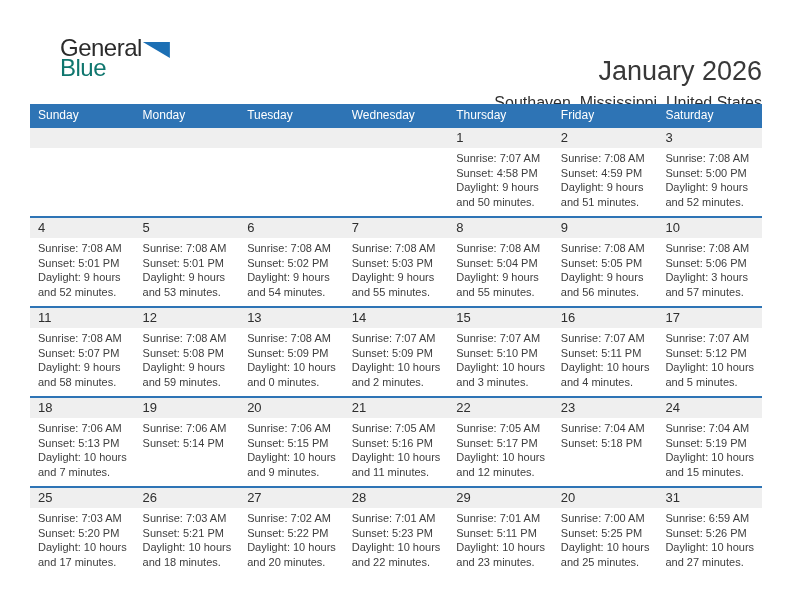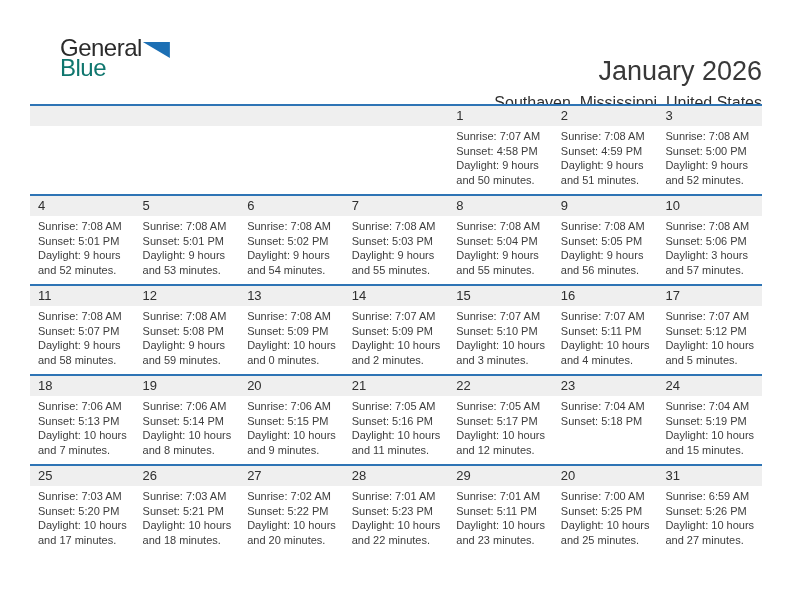--- a/index.html
+++ b/index.html
@@ -46,20 +46,29 @@
     </div>
     <div class="logo-blue">Blue</div>
   </div>
 
   <div class="title-block">
     <div class="page-title">January 2026</div>
     <div class="page-subtitle">Southaven, Mississippi, United States</div>
   </div>
 
   <div class="calendar">
+    <div class="weekday-row">
+      <div class="weekday-cell">Sunday</div>
+      <div class="weekday-cell">Monday</div>
+      <div class="weekday-cell">Tuesday</div>
+      <div class="weekday-cell">Wednesday</div>
+      <div class="weekday-cell">Thursday</div>
+      <div class="weekday-cell">Friday</div>
+      <div class="weekday-cell">Saturday</div>
+    </div>
     <div>
         <div class="week-row">
           <div class="day-cell">
     <div class="day-num"></div>
     <div class="cell-text">
       <div></div>
       <div></div>
       <div></div>
     </div>
   </div>
@@ -235,21 +244,20 @@
       <div>Sunrise: 7:06 AM</div>
       <div>Sunset: 5:13 PM</div>
       <div>Daylight: 10 hours and 7 minutes.</div>
     </div>
   </div>
           <div class="day-cell">
     <div class="day-num">19</div>
     <div class="cell-text">
       <div>Sunrise: 7:06 AM</div>
       <div>Sunset: 5:14 PM</div>
-      <div>Daylight: 10 hours and 8 minutes.</div>
     </div>
   </div>
           <div class="day-cell">
     <div class="day-num">20</div>
     <div class="cell-text">
       <div>Sunrise: 7:06 AM</div>
       <div>Sunset: 5:15 PM</div>
       <div>Daylight: 10 hours and 9 minutes.</div>
     </div>
   </div>

